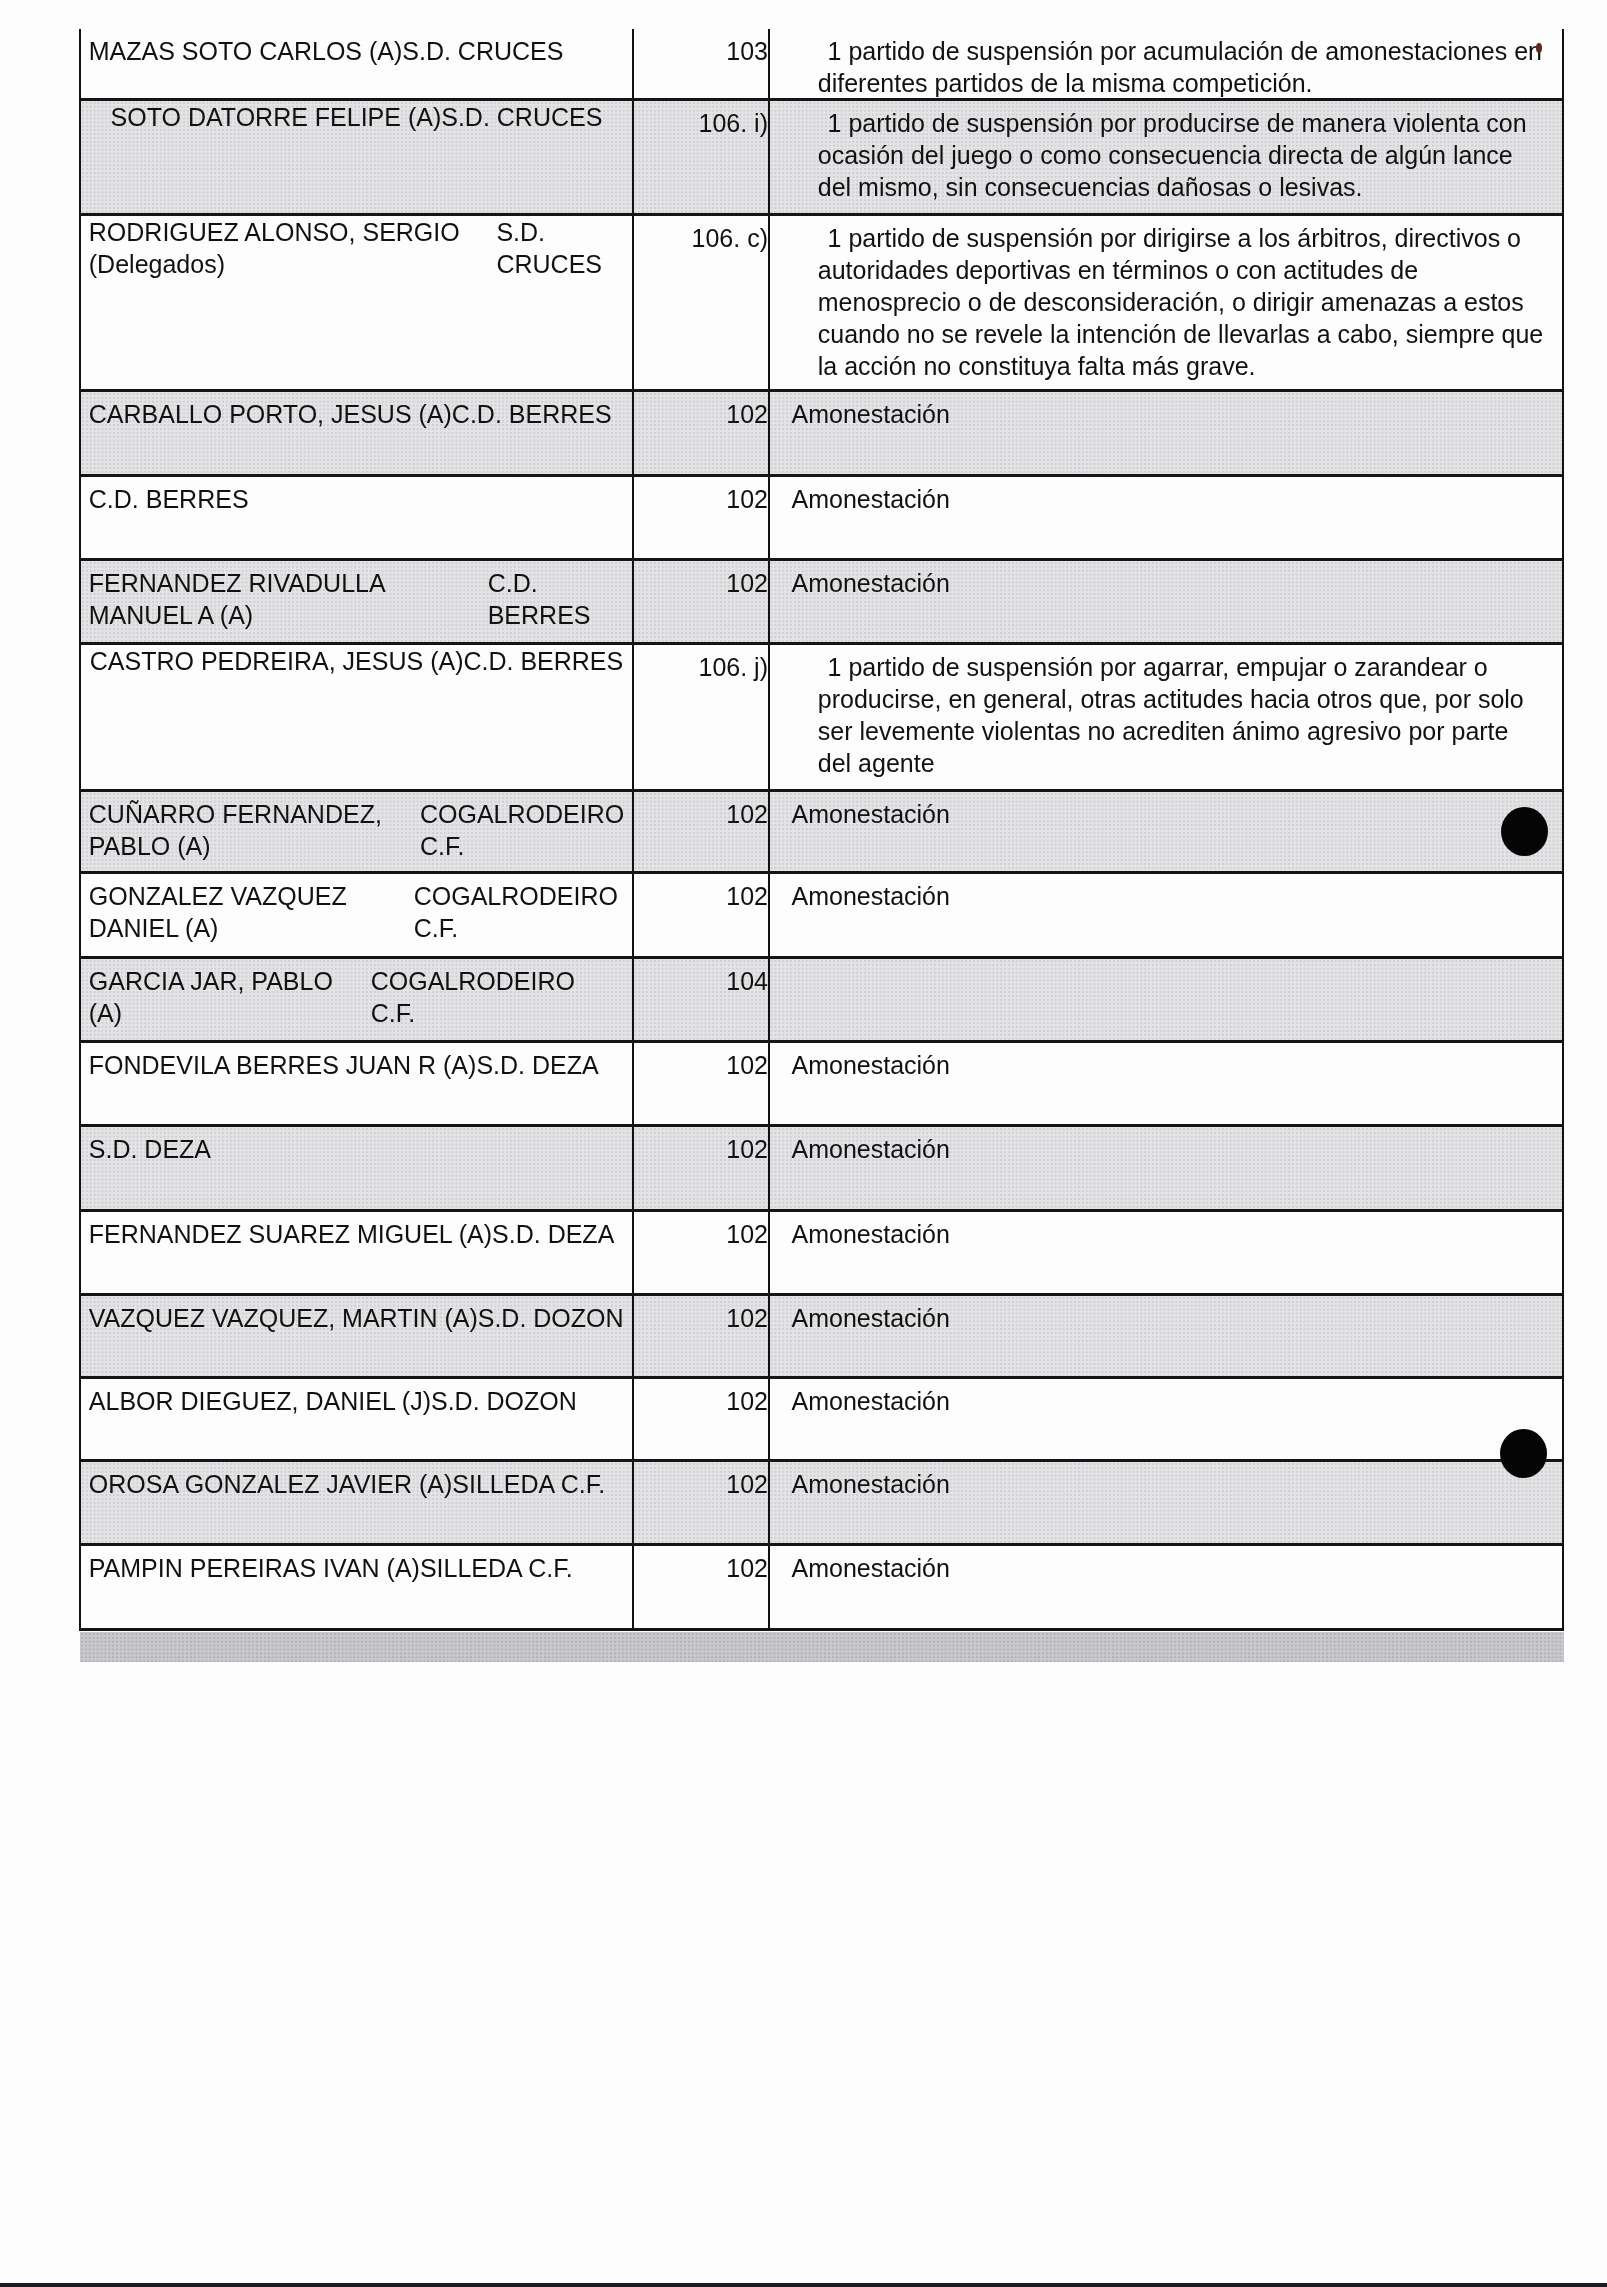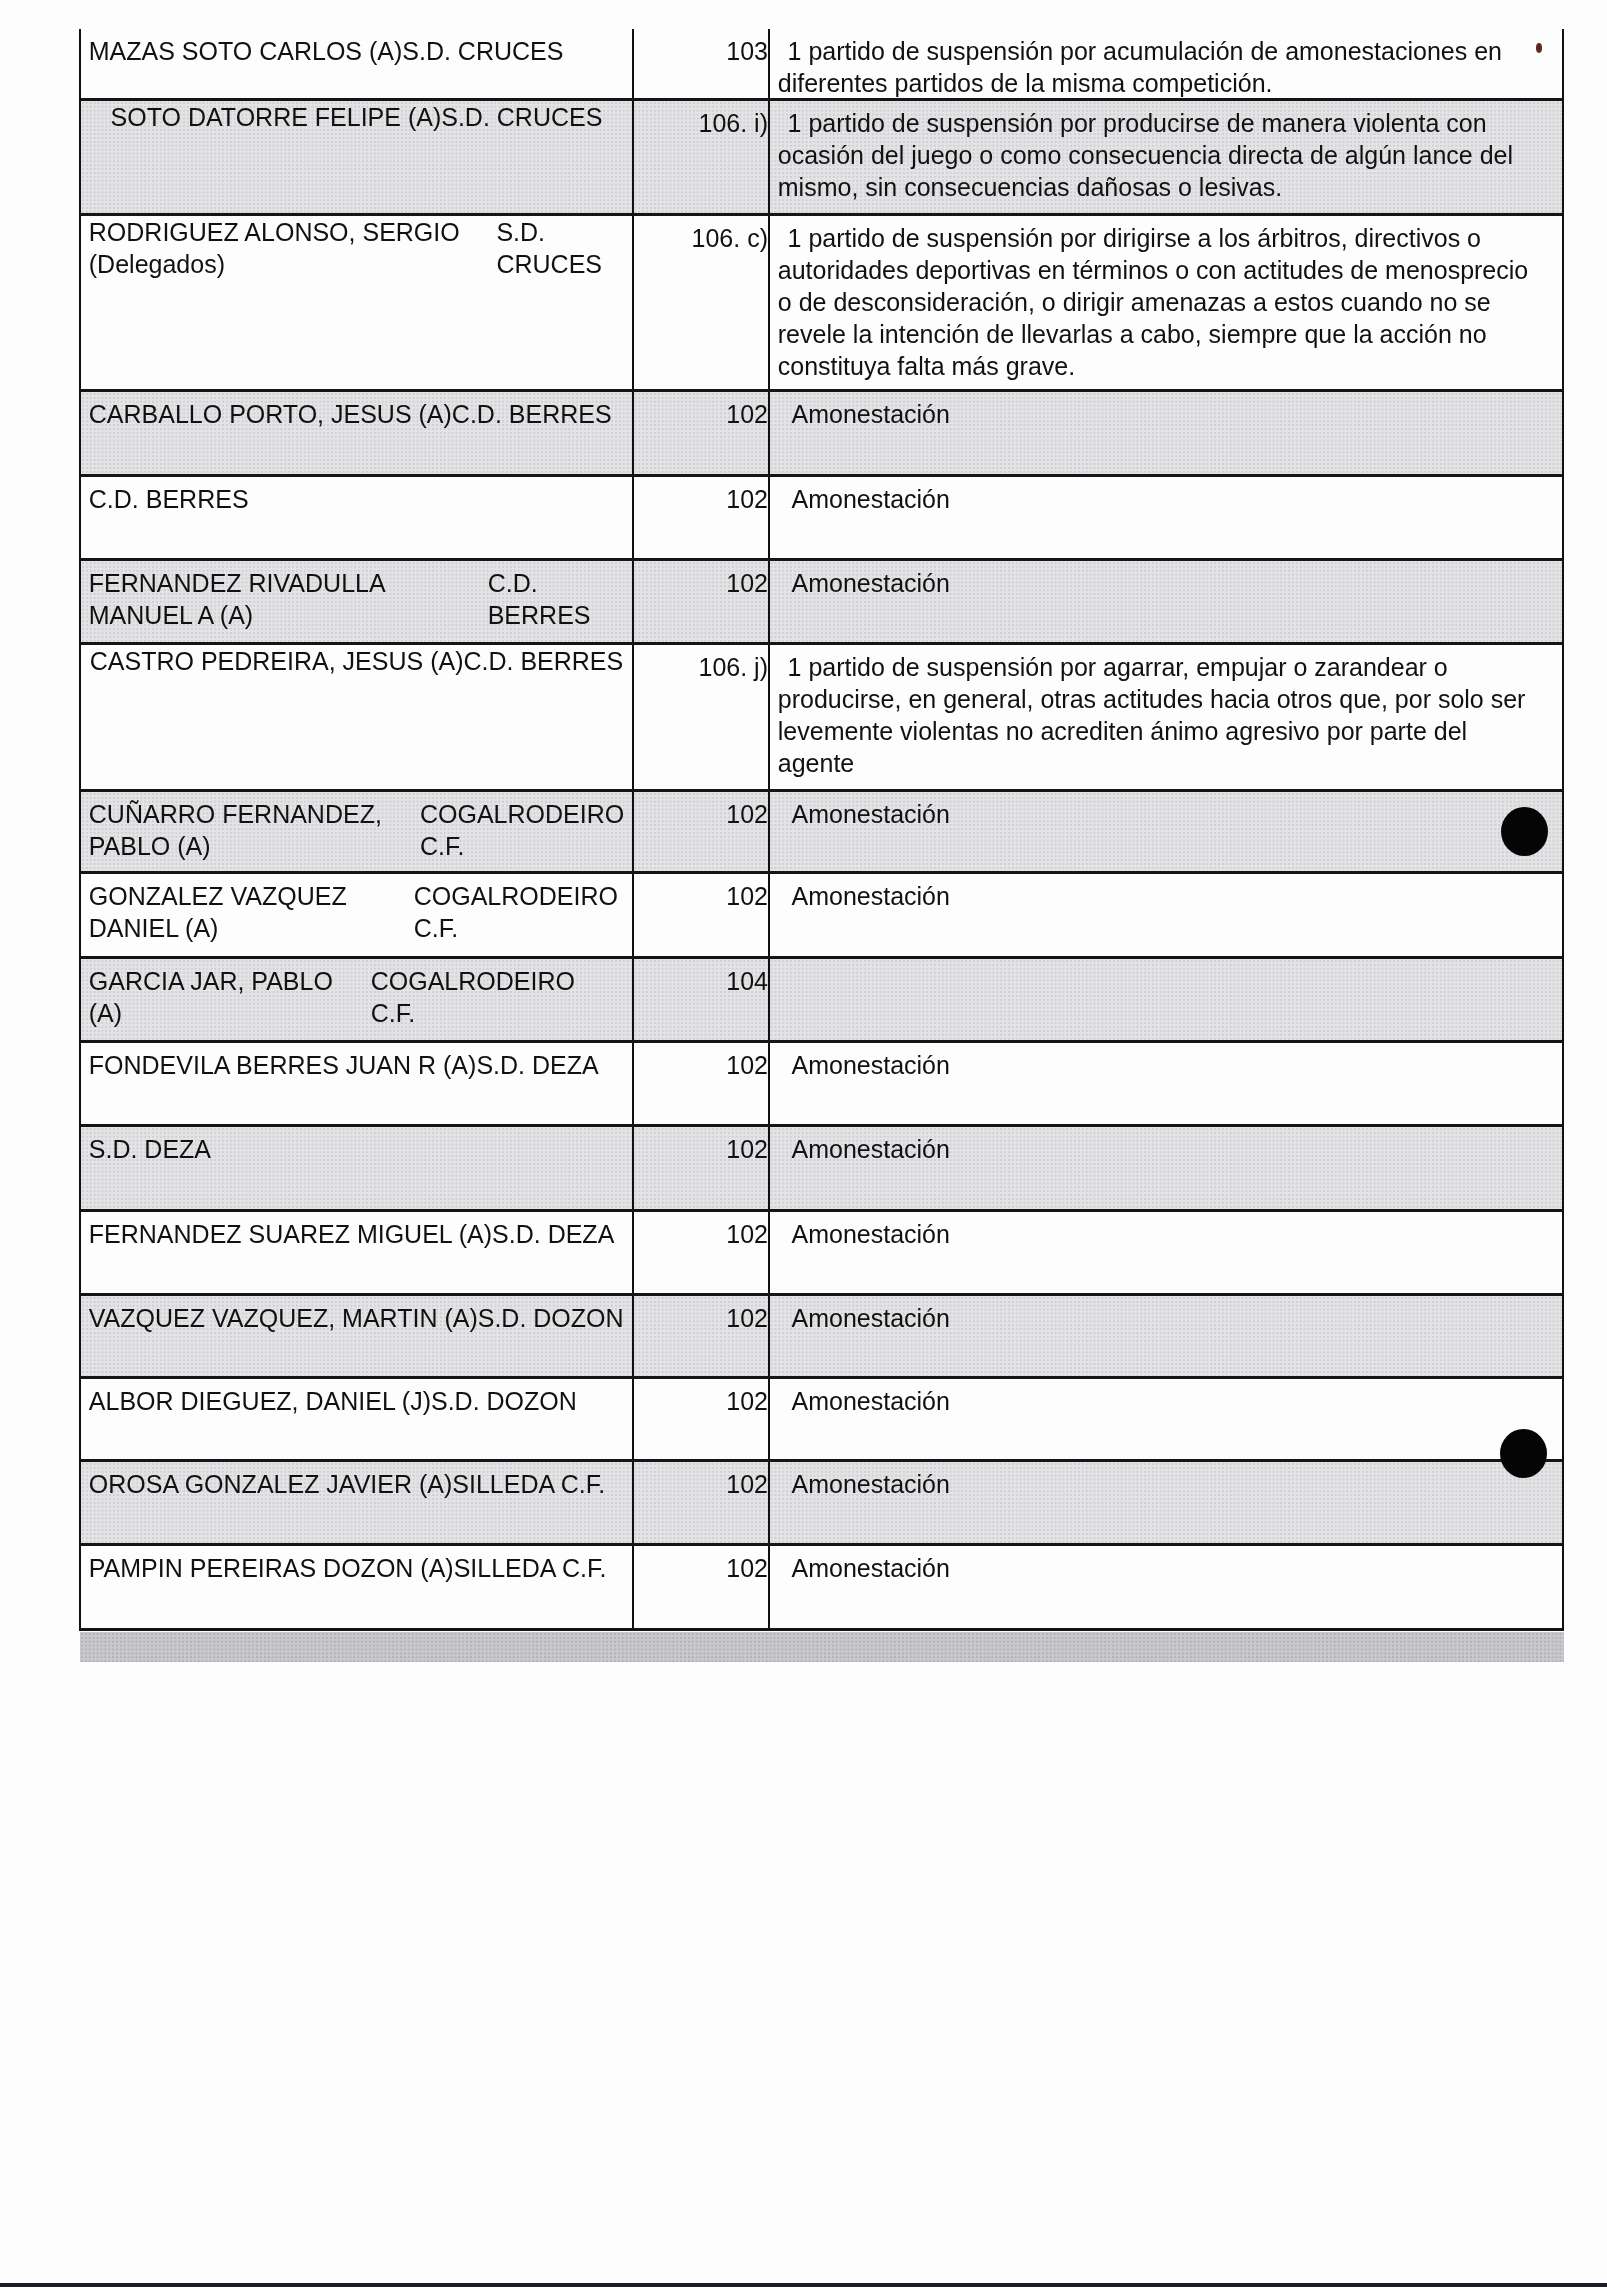--- a/index.html
+++ b/index.html
@@ -29,21 +29,21 @@
   .cell { box-sizing: border-box; font-size: 25px; line-height: 32px; }
   .c-name {
     width: 553px; padding: 0 7.8px; border-right: 2.9px solid #111;
     display: flex; flex-direction: row; justify-content: center;
   }
   .c-name.top { justify-content: flex-start; padding-top: 5.9px; }
   .c-art {
     width: 136px; border-right: 2.9px solid #111; text-align: right; padding-top: 5.9px;
   }
   .c-desc { flex: 1; padding: 5.9px 13.7px 5.9px 7.8px; }
-  .c-desc .first { text-indent: 9.8px; }
+  .c-desc .first { text-indent: 9.8px; margin-left: 40px; }
   .amon { padding-left: 21.5px; }
   .bottom-band {
     position: absolute; left: 80px; top: 1632px; width: 1484px; height: 30px;
     background-color: #c9c9cd;
     background-image: radial-gradient(#b0b0b6 0.9px, transparent 1.3px);
     background-size: 3.9px 3.9px;
   }
   .hole {
     position: absolute; width: 47px; height: 49px; border-radius: 50%; background: #050505;
   }
@@ -187,21 +187,21 @@
   <div class="row grey" style="height:84px">
     <div class="cell c-name top">
         <span>OROSA GONZALEZ JAVIER (A)</span>
         <span>SILLEDA C.F.</span>
       </div>
     <div class="cell c-art">102</div>
     <div class="cell c-desc amon">Amonestación</div>
   </div>
   <div class="row" style="height:85px">
     <div class="cell c-name top">
-        <span>PAMPIN PEREIRAS DOZON (A)</span>
+        <span>PAMPIN PEREIRAS IVAN (A)</span>
         <span>SILLEDA C.F.</span>
       </div>
     <div class="cell c-art">102</div>
     <div class="cell c-desc amon">Amonestación</div>
   </div>
 </div>
 
 <div class="bottom-band"></div>
 <div class="hole h1"></div>
 <div class="hole h2"></div>

